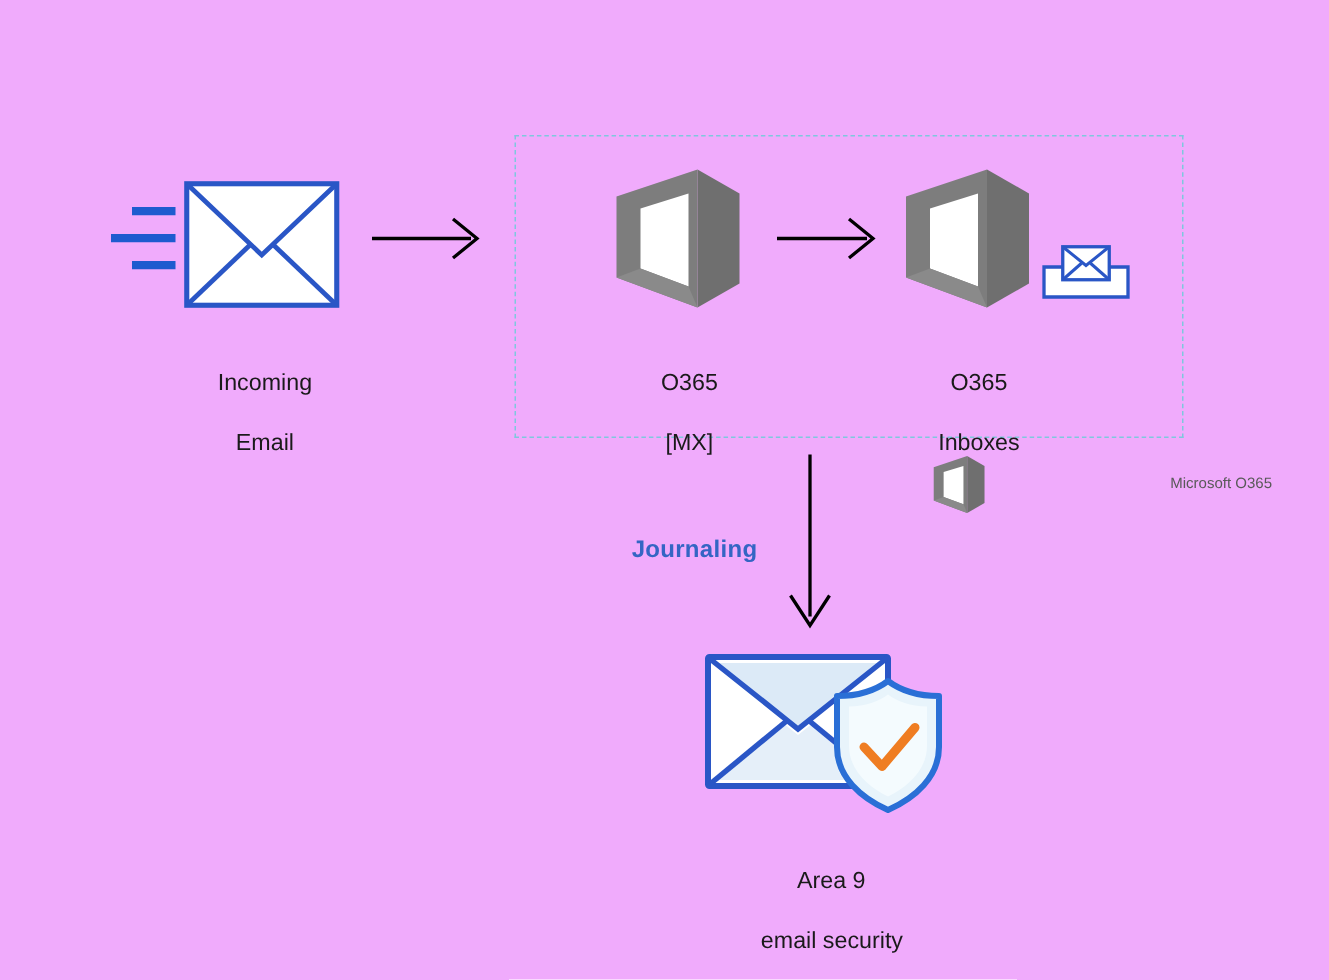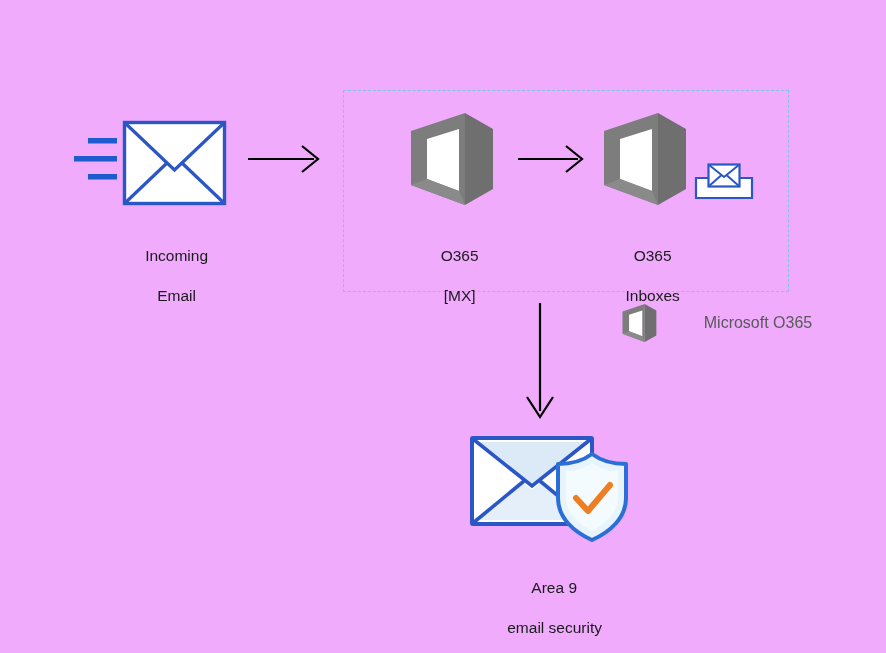--- a/index.html
+++ b/index.html
@@ -31,22 +31,22 @@
     white-space: pre;
   }
   .label-journaling {
     color: #3465c4;
     font-weight: bold;
     font-size: 16px;
     letter-spacing: .2px;
   }
   .label-legend {
     color: #595959;
-    font-size: 16px;
-    text-align: center;
+    font-size: 10px;
+    text-align: right;
     line-height: 18px;
   }
   .dashed-zone {
     position: absolute;
     border: 1.6px dashed #7ec8dd;
     box-sizing: border-box;
     background: transparent;
   }
   svg { display: block; overflow: visible; }
 </style>
@@ -135,20 +135,21 @@
   <div class="node" style="left:620px; top:303px; width:38px; height:40px;">
     <svg width="38" height="40" viewBox="0 0 92 96">
       <path d="M60 2 L88 18 L88 78 L60 94 Z" fill="#6f6f6f"></path>
       <path d="M6 20 L60 2 L60 94 L6 74 Z" fill="#7d7d7d"></path>
       <path d="M22 28 L54 18 L54 80 L22 68 Z" fill="#ffffff"></path>
       <path d="M6 74 L22 68 L54 80 L60 94 Z" fill="#8a8a8a"></path>
     </svg>
   </div>
   <div class="label label-legend" style="left:668px; top:314px; width:180px;">Microsoft O365</div>
 
+  <div class="label label-journaling" style="left:400px; top:357px; width:126px;">Journaling</div>
 
   <div class="node" style="left:521px; top:303px; width:38px; height:120px;">
     <svg width="38" height="120" viewBox="0 0 38 120">
       <line x1="19" y1="0" x2="19" y2="108" stroke="#000000" stroke-width="2.2"></line>
       <path d="M6 94 L19 114 L32 94" fill="none" stroke="#000000" stroke-width="2.2" stroke-linecap="butt" stroke-linejoin="miter"></path>
     </svg>
   </div>
 
   <div class="node" style="left:468px; top:432px; width:166px; height:112px;">
     <svg width="166" height="112" viewBox="0 0 166 112">

